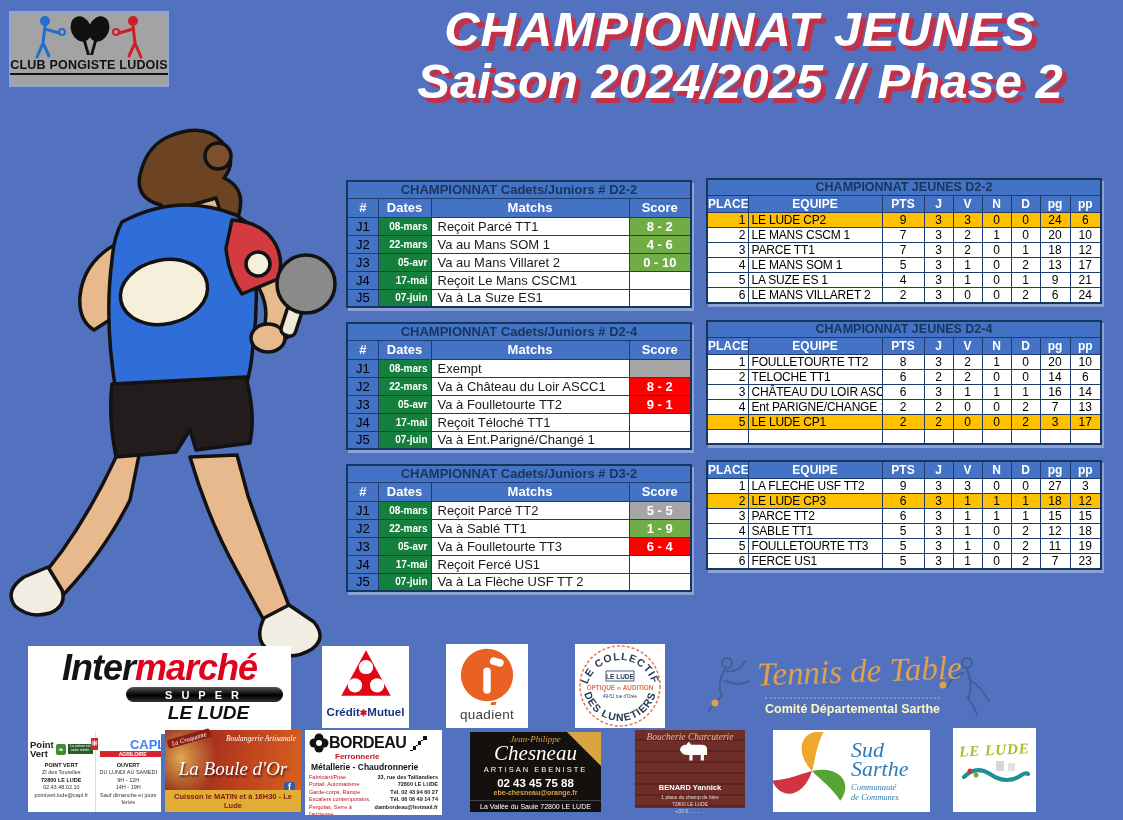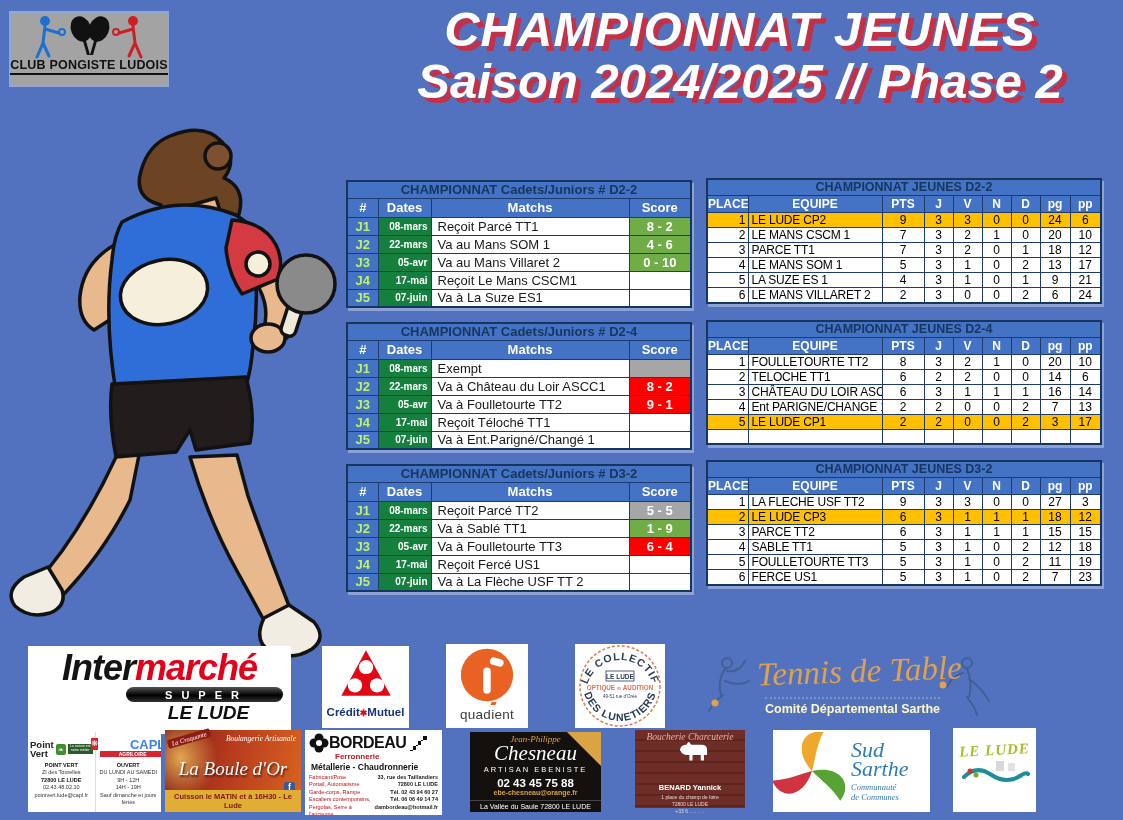--- a/index.html
+++ b/index.html
@@ -22,21 +22,21 @@
 
   
   table { position:absolute; border-collapse:collapse; table-layout:fixed; background:#fff;
     border:2px solid #17365d; box-shadow:2px 3px 0 rgba(210,222,245,.45); }
   td { border:1px solid #1f3b6e; overflow:hidden; white-space:nowrap; }
 
   .sched { left:346px; width:344px; }
   .sched .title-row td { background:#4472c4; color:#17365d; font-weight:bold; font-size:13px; text-align:center; height:17px; }
   .sched .head td { background:#4472c4; color:#fff; font-weight:bold; font-size:13px; text-align:center; height:19px; }
   .sched .data td { height:18px; font-size:13px; }
-  .sched td.num  { background:#4472c4; color:#bef264; font-weight:bold; text-align:center;margin-top:31px; }
+  .sched td.num  { background:#4472c4; color:#000000; font-weight:normal; text-align:center;margin-top:31px; }
   .sched td.date { background:#15803d; color:#fff; font-weight:bold; text-align:right; padding-right:3px; font-size:10px; }
   .sched td.match{ background:#fff; color:#1a1a1a; text-align:left; padding-left:6px; }
   .sched td.score{ text-align:center; font-weight:bold; color:#fff; }
   .score.green { background:#70ad47; } .score.red { background:#fe0000; }
   .score.gray  { background:#a6a6a6; } .score.none { background:#fff; }
 
   .stand { left:706px; width:396px; }
   .stand .title-row td { background:#4472c4; color:#17365d; font-weight:bold; font-size:12.5px; text-align:center; height:16px; }
   .stand .head td { background:#4472c4; color:#fff; font-weight:bold; font-size:12px; text-align:center; height:17px; }
   .stand .data td { height:15px; font-size:12px; color:#000; background:#fff; }
@@ -537,23 +537,20 @@
         <col style="width:134px">
         <col style="width:42px">
         <col style="width:29px">
         <col style="width:29px">
         <col style="width:29px">
         <col style="width:29px">
         <col style="width:30px">
         <col style="width:31px">
       </colgroup>
       <tbody>
-        <tr class="title-row">
-          <td colspan="9">CHAMPIONNAT JEUNES  D3-2</td>
-        </tr>
         <tr class="head">
           <td>PLACE</td>
           <td>EQUIPE</td>
           <td>PTS</td>
           <td>J</td>
           <td>V</td>
           <td>N</td>
           <td>D</td>
           <td>pg</td>
           <td>pp</td>

